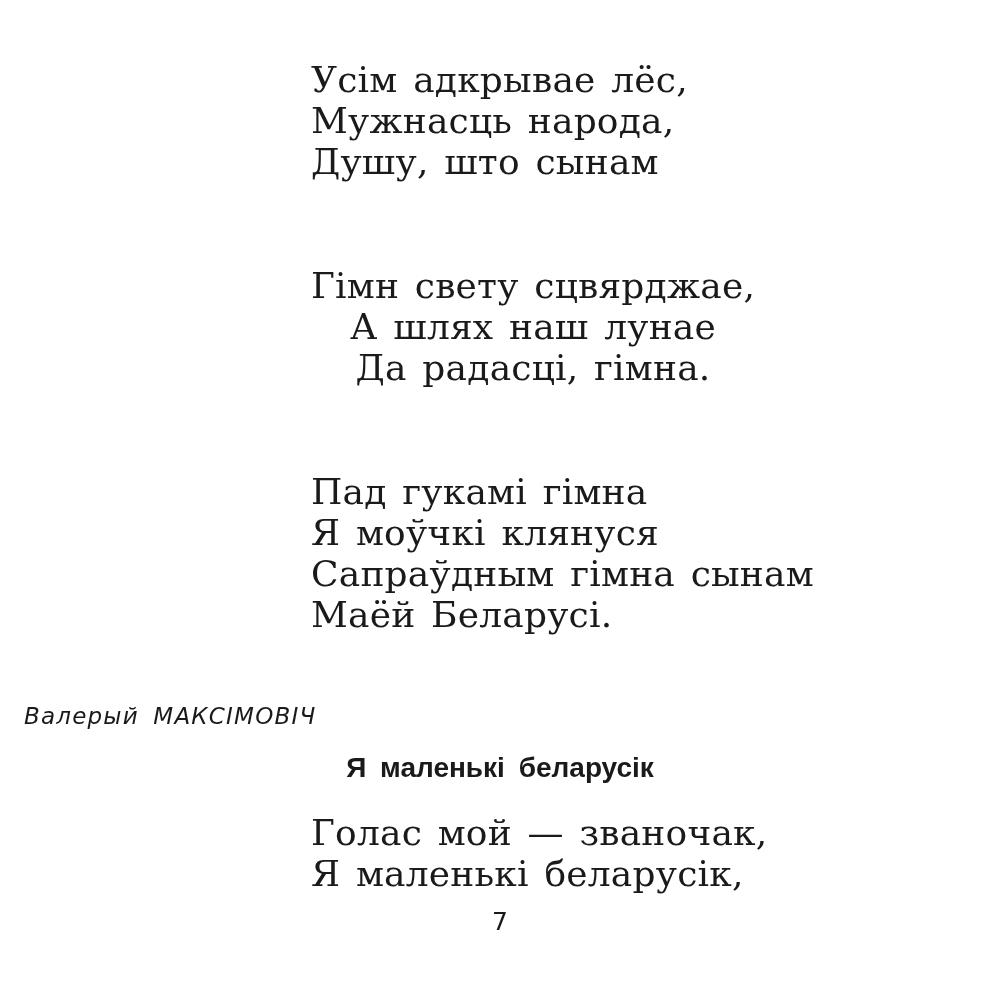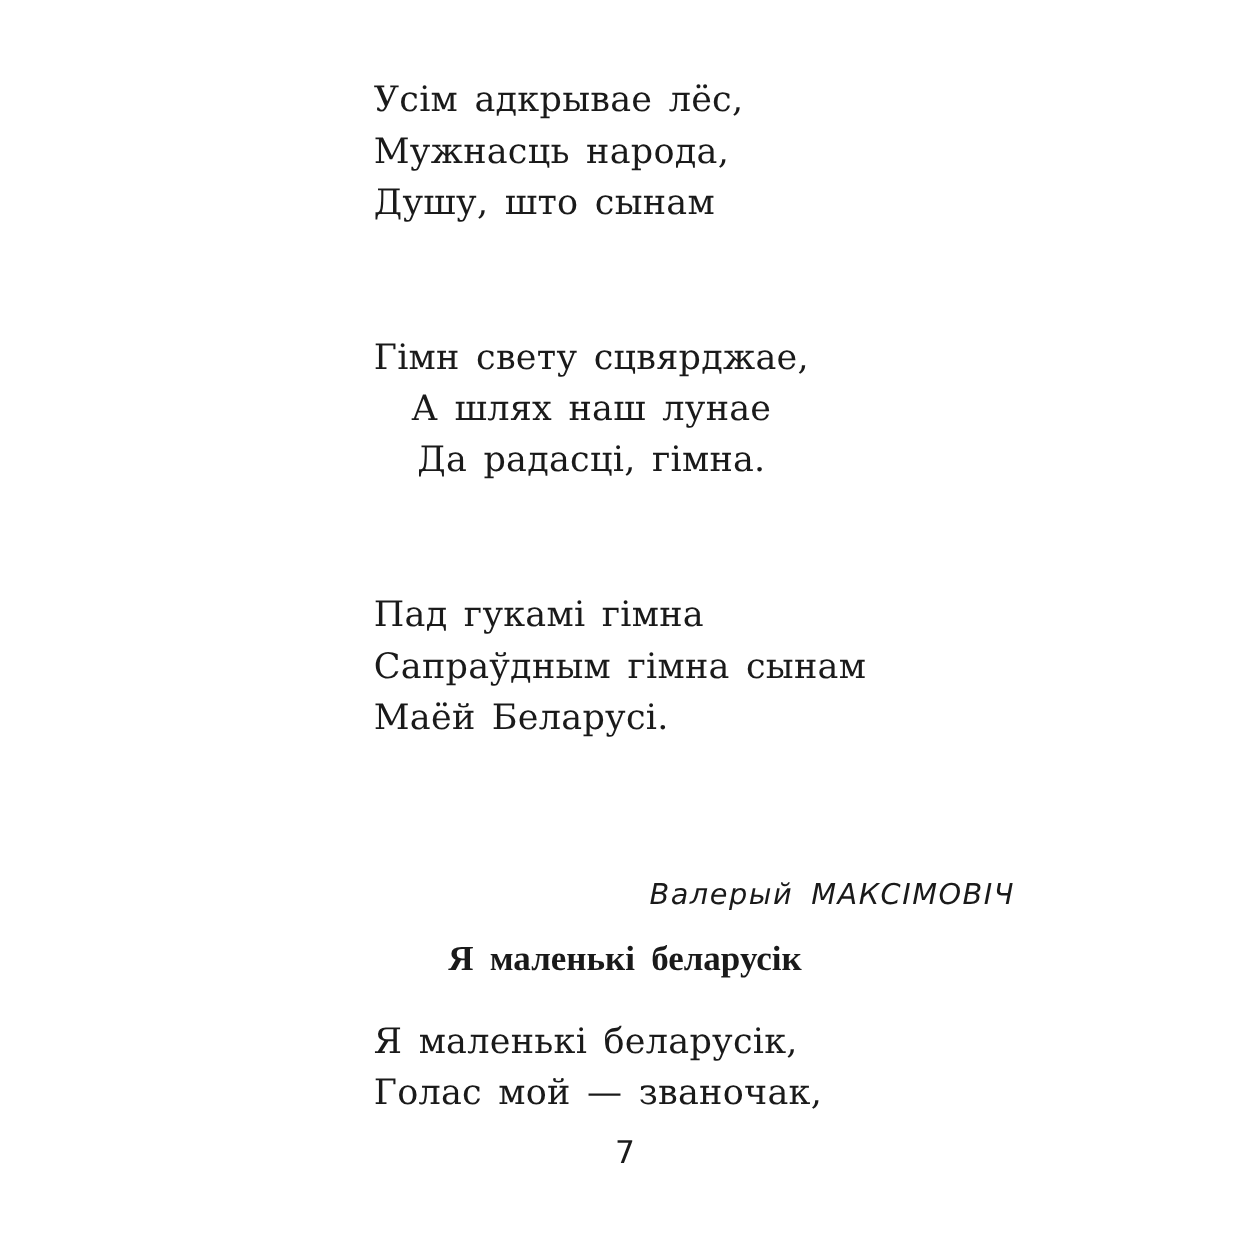--- a/index.html
+++ b/index.html
@@ -1,40 +1,42 @@
 <!DOCTYPE html>
 <html><head>
 <meta charset="utf-8">
 <style>
   html, body { margin: 0; padding: 0; background: #ffffff; }
   body { width: 1000px; height: 1000px; position: relative; overflow: hidden; color: #1a1a1a; }
   .page { position: absolute; left: 0; top: 0; width: 1000px; height: 1000px; }
   .stanza { position: absolute; left: 299px; margin: 0; padding: 0; }
   .line {
     font-family: "DejaVu Serif", "Liberation Serif", serif;
-    font-size: 28px;
+    font-size: 36px;
     line-height: 41px;
     height: 41px;
     white-space: nowrap;
     word-spacing: 4px;
     letter-spacing: 0.2px;
+    margin-left: 12px;
   }
   .author {
     position: absolute; left: 0; width: 812px; top: 703px;
-    text-align: right;
+    text-align: left;
     font-family: "DejaVu Sans", "Liberation Sans", sans-serif;
     font-style: italic;
     font-size: 23px;
     letter-spacing: 1.2px;
     word-spacing: 6px;
+    padding-left: 24px;
   }
   .title {
     position: absolute; left: 0; width: 1000px; top: 752px;
     text-align: center;
-    font-family: Liberation Serif, serif;
+    font-family: Liberation Sans, sans-serif;
     font-weight: bold;
     font-size: 28px;
     word-spacing: 6px;
   }
   .page-number {
     position: absolute; left: 0; width: 1000px; top: 907px;
     text-align: center;
     font-family: "DejaVu Sans", "Liberation Sans", sans-serif;
     font-size: 25px;
   }
@@ -51,26 +53,27 @@
   </div>
 
   <div class="stanza" style="top:265px;text-align:center;">
     <div class="line">Гімн свету сцвярджае,</div>
     <div class="line">А шлях наш лунае</div>
     <div class="line">Да радасці, гімна.</div>
   </div>
 
   <div class="stanza" style="top:471px;">
     <div class="line">Пад гукамі гімна</div>
+    <div class="line">Я моўчкі клянуся</div>
     <div class="line">Сапраўдным гімна сынам</div>
     <div class="line">Маёй Беларусі.</div>
   </div>
 
   <div class="author">Валерый МАКСІМОВІЧ</div>
   <div class="title">Я маленькі беларусік</div>
 
   <div class="stanza" style="top:812px;">
+    <div class="line">Голас мой — званочак,</div>
     <div class="line">Я маленькі беларусік,</div>
-    <div class="line">Голас мой — званочак,</div>
   </div>
 
   <div class="page-number">7</div>
 </div>
 
 </body></html>

